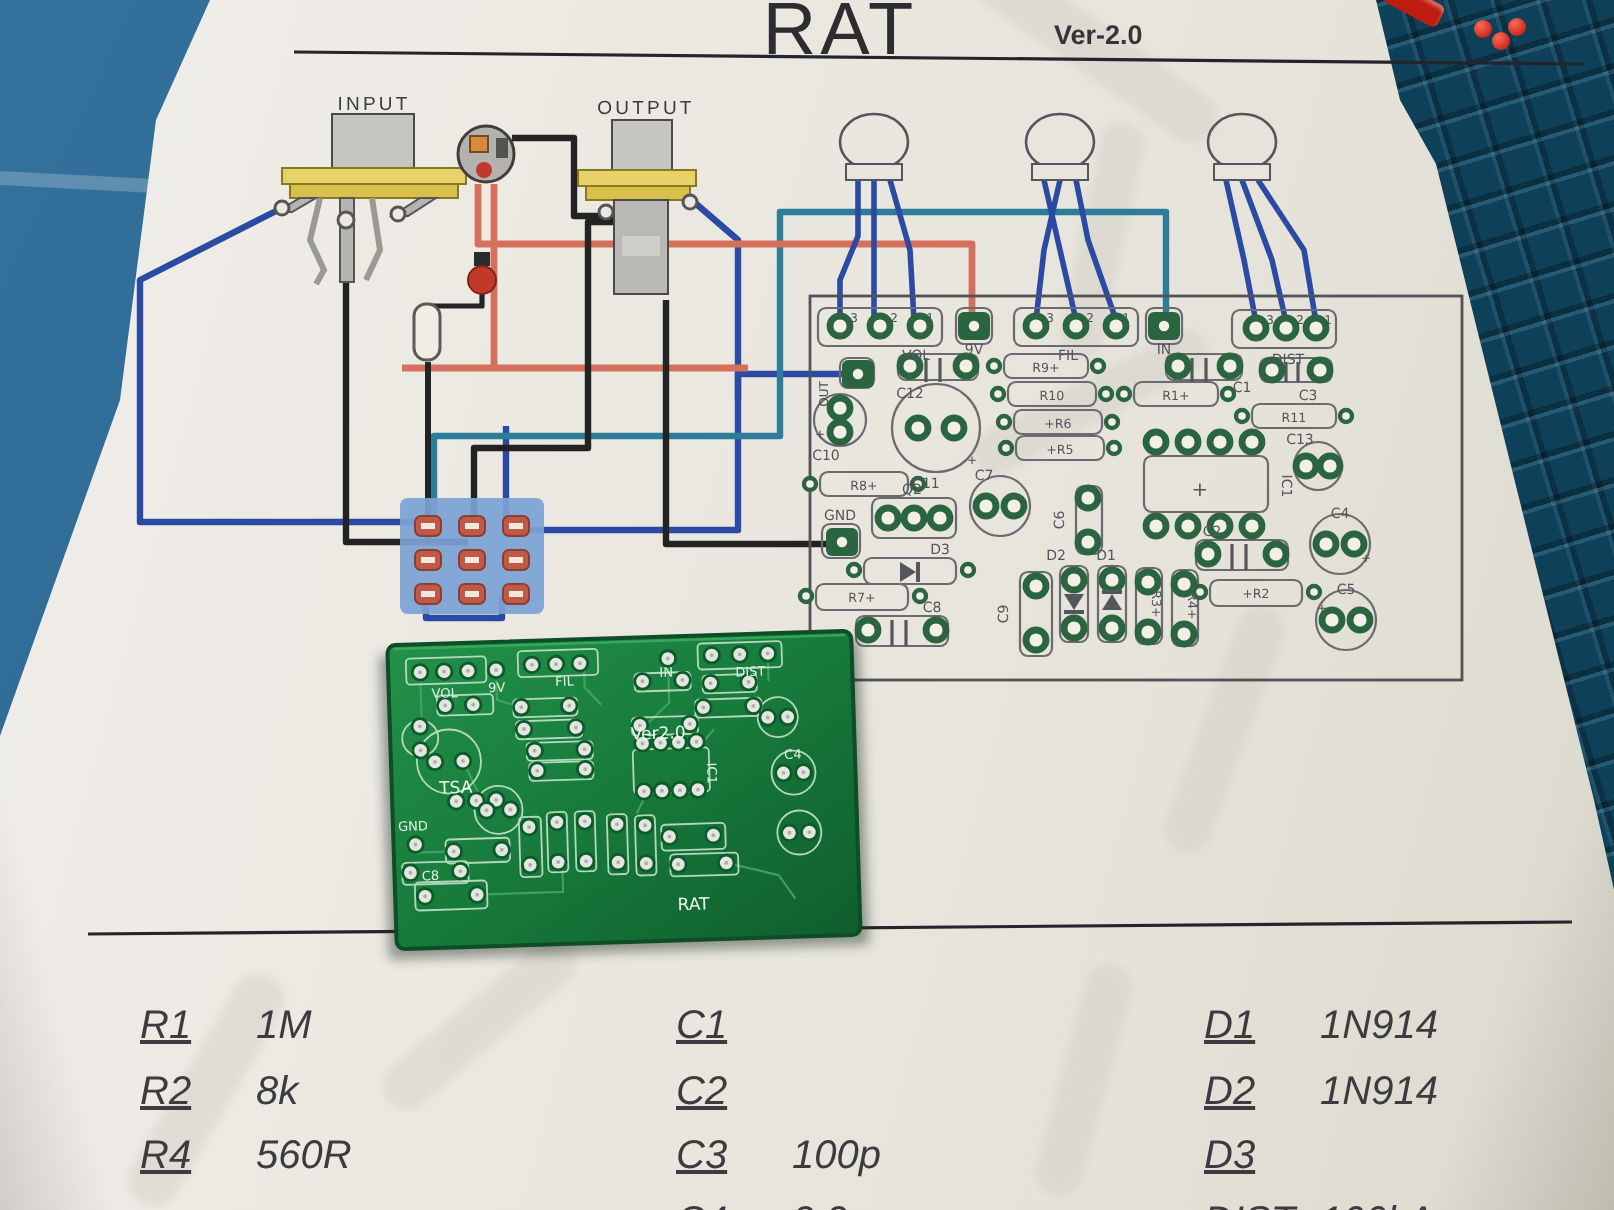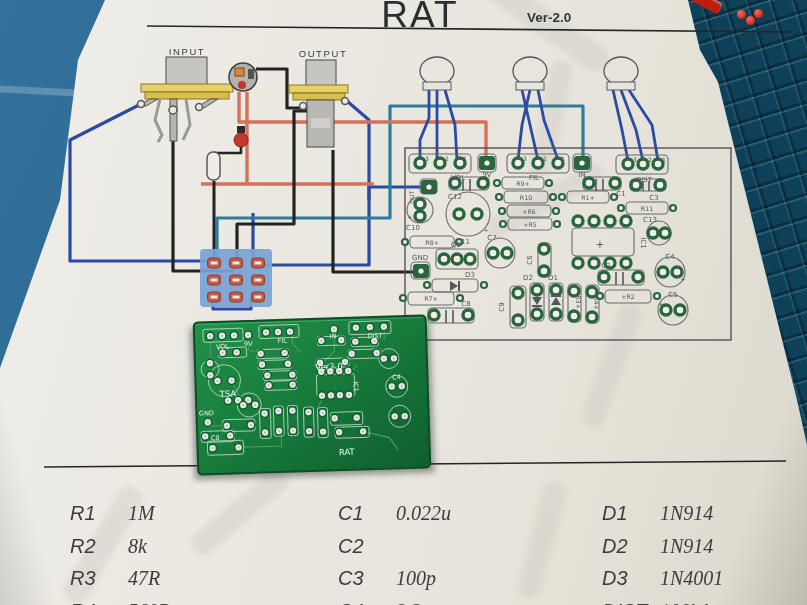--- a/index.html
+++ b/index.html
@@ -33,22 +33,22 @@
   .wm{position:absolute;background:#d2d0c7;opacity:.5;border-radius:20px;filter:blur(2px);}
   
   #title{position:absolute;left:330px;top:-6px;width:180px;text-align:center;
        font-size:37px;color:#2c2c31;letter-spacing:2px;}
   #version{position:absolute;left:527px;top:10px;font-size:13.5px;font-weight:bold;color:#34343a;}
   .pcol{position:absolute;font-style:italic;font-size:20px;color:#3c3c40;}
   #col-res{left:70px;top:502px;}
   #col-cap{left:338px;top:502px;}
   #col-dio{left:602px;top:502px;}
   .prow{height:32.5px;display:flex;}
-  .pref{display:inline-block;width:58px;}
-  .pval{display:inline-block;font-family:Liberation Serif, serif;}
+  .pref{display:inline-block;width:58px;text-decoration:underline;}
+  .pval{display:inline-block;}
   
   #art{position:absolute;left:0;top:0;}
   .dl{font-family:"DejaVu Sans",sans-serif;font-size:7px;fill:#55555c;text-anchor:middle;}
   .pn{font-family:"DejaVu Sans",sans-serif;font-size:6px;fill:#4a4a52;text-anchor:middle;}
   .ri{font-family:"DejaVu Sans",sans-serif;font-size:6.3px;fill:#55555c;text-anchor:middle;}
   .jl{font-family:"Liberation Sans",sans-serif;font-size:9.5px;letter-spacing:1.6px;fill:#3a3a40;text-anchor:middle;}
   .ic{font-family:"DejaVu Sans",sans-serif;font-size:10px;fill:#55555c;text-anchor:middle;}
   .pl{font-family:"DejaVu Sans",sans-serif;font-size:6.5px;fill:#dff0e2;text-anchor:middle;}
   .pv{font-family:"DejaVu Sans",sans-serif;font-size:8.5px;fill:#ecf8ee;text-anchor:middle;}
 </style>
@@ -82,32 +82,27 @@
   <div id="col-res" class="pcol">
       <div class="prow">
         <span class="pref">R1</span>
         <span class="pval">1M</span>
       </div>
       <div class="prow">
         <span class="pref">R2</span>
         <span class="pval">8k</span>
       </div>
       <div class="prow">
-        <span class="pref">R3</span>
-        <span class="pval">47R</span>
-      </div>
-      <div class="prow">
         <span class="pref">R4</span>
         <span class="pval">560R</span>
       </div>
     </div>
   <div id="col-cap" class="pcol">
       <div class="prow">
         <span class="pref">C1</span>
-        <span class="pval">0.022u</span>
       </div>
       <div class="prow">
         <span class="pref">C2</span>
       </div>
       <div class="prow">
         <span class="pref">C3</span>
         <span class="pval">100p</span>
       </div>
       <div class="prow">
         <span class="pref">C4</span>
@@ -118,21 +113,20 @@
       <div class="prow">
         <span class="pref">D1</span>
         <span class="pval">1N914</span>
       </div>
       <div class="prow">
         <span class="pref">D2</span>
         <span class="pval">1N914</span>
       </div>
       <div class="prow">
         <span class="pref">D3</span>
-        <span class="pval">1N4001</span>
       </div>
       <div class="prow">
         <span class="pref">DIST</span>
         <span class="pval">100kA</span>
       </div>
     </div>
 </div>
 
 <svg id="art" width="807" height="605" viewBox="0 0 807 605">
   <defs>

